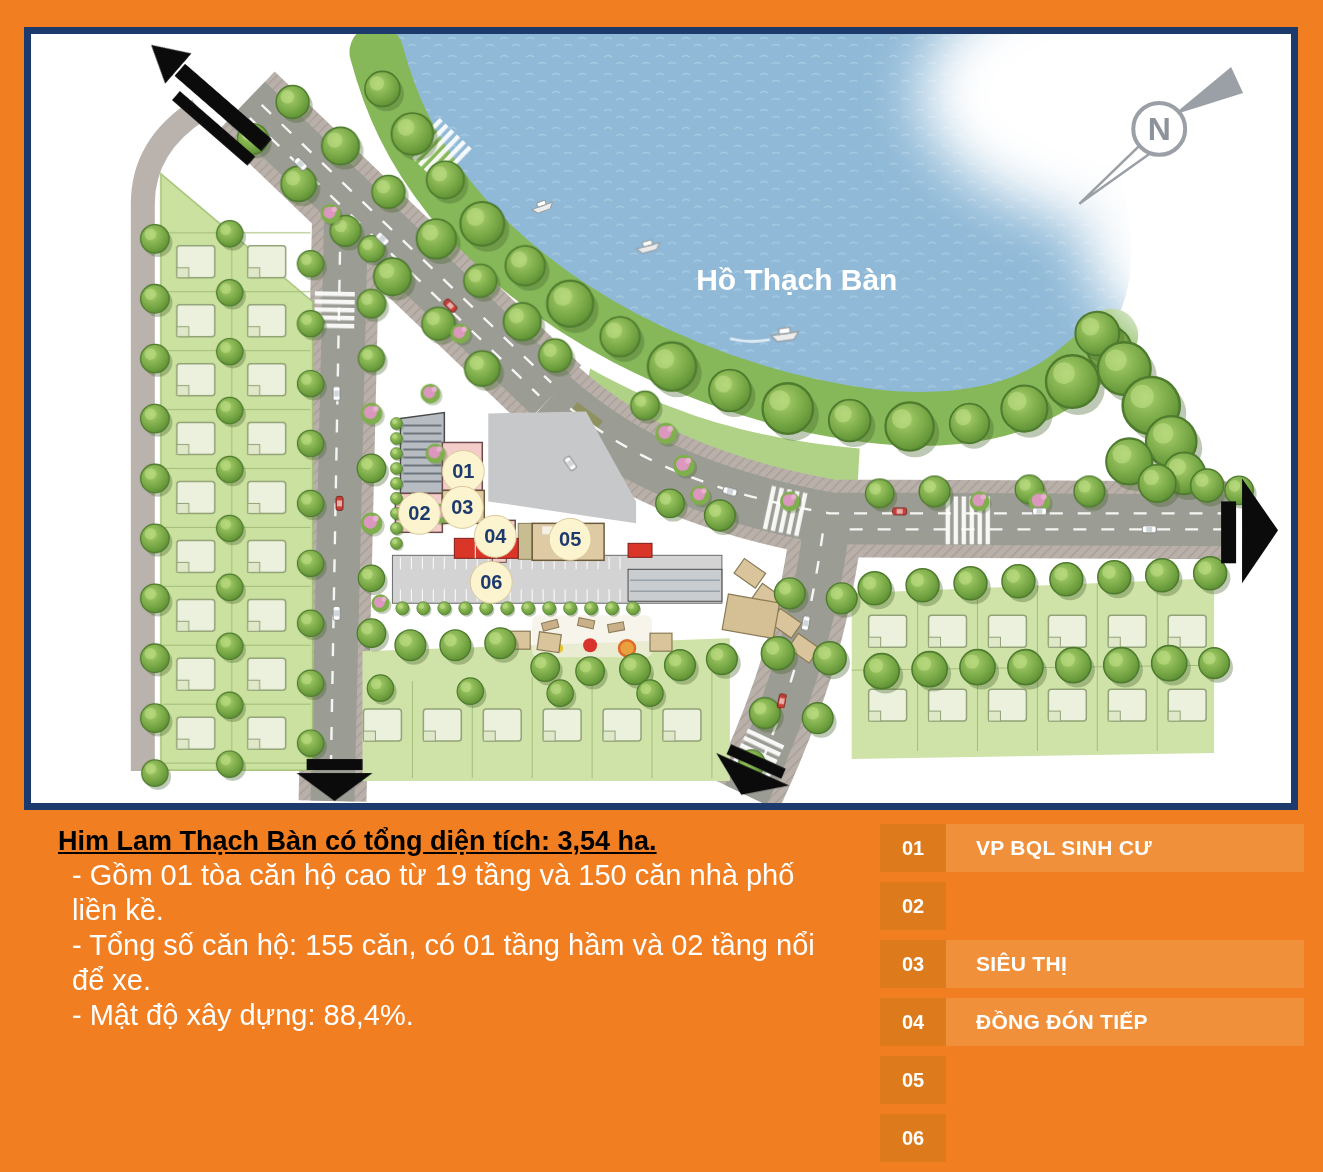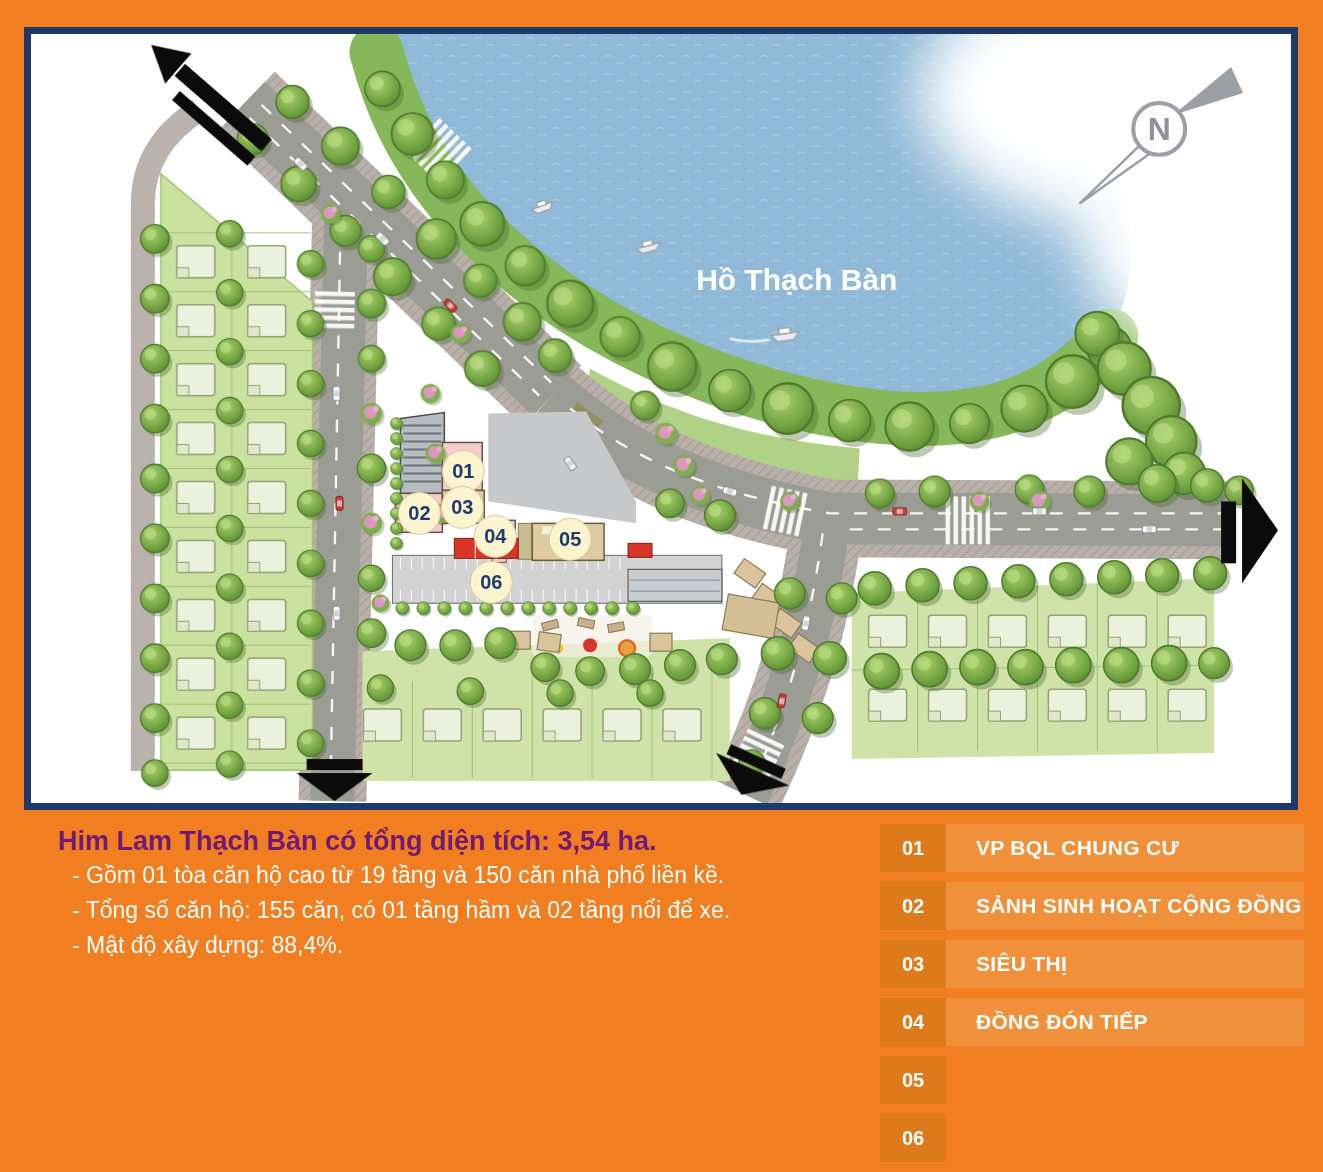--- a/index.html
+++ b/index.html
@@ -7,22 +7,22 @@
     width:1323px;height:1172px;position:relative;overflow:hidden;
     background:#F17E20;
     font-family:"Liberation Sans","DejaVu Sans",sans-serif;
   }
   .map-frame{
     position:absolute;left:24px;top:27px;width:1274px;height:783px;
     box-sizing:border-box;border:7px solid #1C3A6B;background:#ffffff;
   }
   .map-frame svg{display:block;width:100%;height:100%;}
   .info-panel{position:absolute;left:58px;top:824px;width:780px;color:#fff;}
-  .info-title{color:#701a75;font-weight:bold;font-size:27px;line-height:34px;}
-  .info-line{font-size:23px;line-height:35px;padding-left:14px;}
+  .info-title{color:#000000;font-weight:bold;font-size:27px;line-height:34px;text-decoration:underline;}
+  .info-line{font-size:29px;line-height:35px;padding-left:14px;}
   .legend{position:absolute;left:880px;top:824px;width:424px;}
   .legend-row{display:flex;align-items:stretch;height:48px;margin-bottom:10px;}
   .legend-num{
     width:66px;background:#DC7A1C;color:#fff;font-weight:bold;font-size:20px;
     display:flex;align-items:center;justify-content:center;flex:0 0 66px;
   }
   .legend-label{
     flex:1;background:#F0903A;color:#fff;font-weight:bold;font-size:21px;
     display:flex;align-items:center;padding-left:30px;letter-spacing:.3px;
   }
@@ -521,25 +521,24 @@
 <div class="info-panel">
   <div class="info-title">Him Lam Thạch Bàn có tổng diện tích: 3,54 ha.</div>
   <div class="info-line">- Gồm 01 tòa căn hộ cao từ 19 tầng và 150 căn nhà phố liền kề.</div>
   <div class="info-line">- Tổng số căn hộ: 155 căn, có 01 tầng hầm và 02 tầng nổi để xe.</div>
   <div class="info-line">- Mật độ xây dựng: 88,4%.</div>
 </div>
 
 <div class="legend">
   <div class="legend-row">
     <div class="legend-num">01</div>
-    <div class="legend-label">VP BQL CHUNG CƯ</div>
+    <div class="legend-label">VP BQL SINH CƯ</div>
   </div>
   <div class="legend-row">
     <div class="legend-num">02</div>
-    <div class="legend-label">SẢNH SINH HOẠT CỘNG ĐỒNG</div>
   </div>
   <div class="legend-row">
     <div class="legend-num">03</div>
     <div class="legend-label">SIÊU THỊ</div>
   </div>
   <div class="legend-row">
     <div class="legend-num">04</div>
     <div class="legend-label">ĐỒNG ĐÓN TIẾP</div>
   </div>
   <div class="legend-row">

